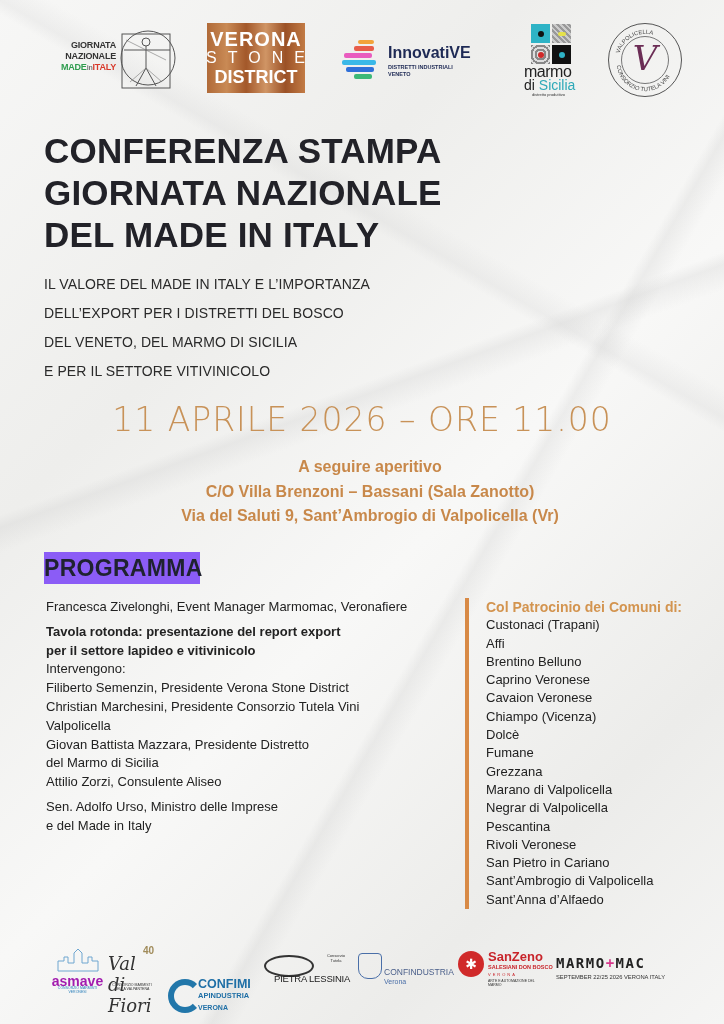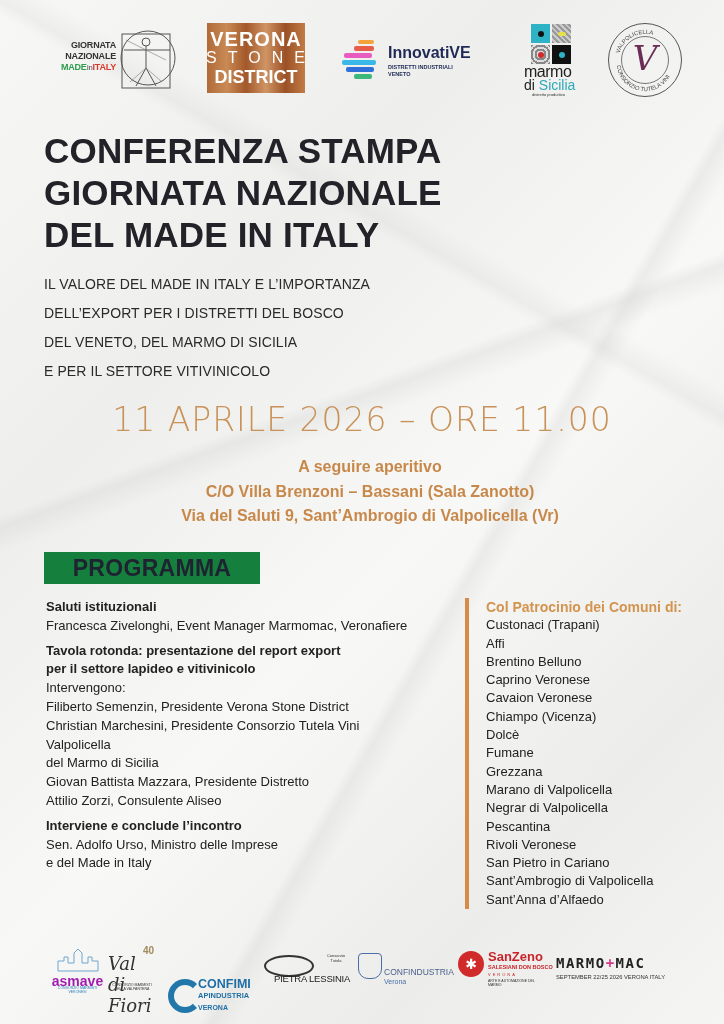--- a/index.html
+++ b/index.html
@@ -39,21 +39,21 @@
   .logo-valpo{left:608px;top:23px;width:74px;height:74px;border:1.5px solid #555;border-radius:50%;box-sizing:border-box;}
   .valpo-inner{position:absolute;inset:12px;border:1px solid #777;border-radius:50%;}
   .valpo-v{position:absolute;left:50%;top:50%;transform:translate(-50%,-54%);font-family:"DejaVu Serif",serif;font-style:italic;font-size:34px;color:#6b2d55;}
   .valpo-ring{position:absolute;inset:0;}
   
   .title{left:44px;top:130px;font-size:35px;font-weight:bold;line-height:42px;color:#222228;letter-spacing:.2px;}
   .subtitle{left:44px;top:270px;font-size:14px;line-height:29px;color:#2a2a2a;letter-spacing:.1px;}
   .date{left:0;width:724px;top:400px;text-align:center;font-size:33px;color:#c89258;font-family:"DejaVu Sans",sans-serif;font-weight:200;letter-spacing:1px;}
   .venue{left:0;width:724px;top:455px;text-align:center;font-weight:bold;font-size:16px;line-height:24.5px;color:#c8884a;margin-left:8px;}
   
-  .prog-label{left:44px;top:552px;width:216px;height:32px;background:#15803d;color:#1f2230;font-weight:bold;font-size:23px;line-height:32px;text-align:center;letter-spacing:.3px;}
+  .prog-label{left:44px;top:552px;width:156px;height:32px;background:#8b5cf6;color:#1f2230;font-weight:bold;font-size:23px;line-height:32px;text-align:center;letter-spacing:.3px;}
   .prog{left:46px;top:598px;width:410px;font-size:13px;line-height:18.8px;color:#222;}
   .prog .h{font-weight:bold;}
   .prog .gap{height:6px;}
   .patro{left:465px;top:598px;width:250px;border-left:4px solid #d88a46;padding-left:17px;font-size:13px;line-height:18.3px;color:#222;}
   .patro .h{font-weight:bold;color:#d3944f;font-size:14px;}
   
   .blogo{position:absolute;top:945px;height:50px;}
   .asmave{left:50px;width:55px;}
   .asmave-t{position:absolute;bottom:6px;left:0;width:55px;text-align:center;font-weight:bold;font-size:14px;color:#a21caf;}
   .asmave-s{position:absolute;bottom:1px;left:0;width:55px;text-align:center;font-size:3.5px;color:#2a7fba;}
@@ -183,34 +183,32 @@
 
 <div class="abs venue">
   <div>A seguire aperitivo</div>
   <div>C/O Villa Brenzoni – Bassani (Sala Zanotto)</div>
   <div>Via del Saluti 9, Sant’Ambrogio di Valpolicella (Vr)</div>
 </div>
 
 <div class="abs prog-label">PROGRAMMA</div>
 
 <div class="abs prog">
-  <div class="h">Saluti istituzionali</div>
   <div>Francesca Zivelonghi, Event Manager Marmomac, Veronafiere</div>
   <div class="gap"></div>
   <div class="h">Tavola rotonda: presentazione del report export</div>
   <div class="h">per il settore lapideo e vitivinicolo</div>
   <div>Intervengono:</div>
   <div>Filiberto Semenzin, Presidente Verona Stone District</div>
   <div>Christian Marchesini, Presidente Consorzio Tutela Vini</div>
   <div>Valpolicella</div>
+  <div>Giovan Battista Mazzara, Presidente Distretto</div>
   <div>del Marmo di Sicilia</div>
-  <div>Giovan Battista Mazzara, Presidente Distretto</div>
   <div>Attilio Zorzi, Consulente Aliseo</div>
   <div class="gap"></div>
-  <div class="h">Interviene e conclude l’incontro</div>
   <div>Sen. Adolfo Urso, Ministro delle Imprese</div>
   <div>e del Made in Italy</div>
 </div>
 
 <div class="abs patro">
   <div class="h">Col Patrocinio dei Comuni di:</div>
   <div>Custonaci (Trapani)</div>
   <div>Affi</div>
   <div>Brentino Belluno</div>
   <div>Caprino Veronese</div>

